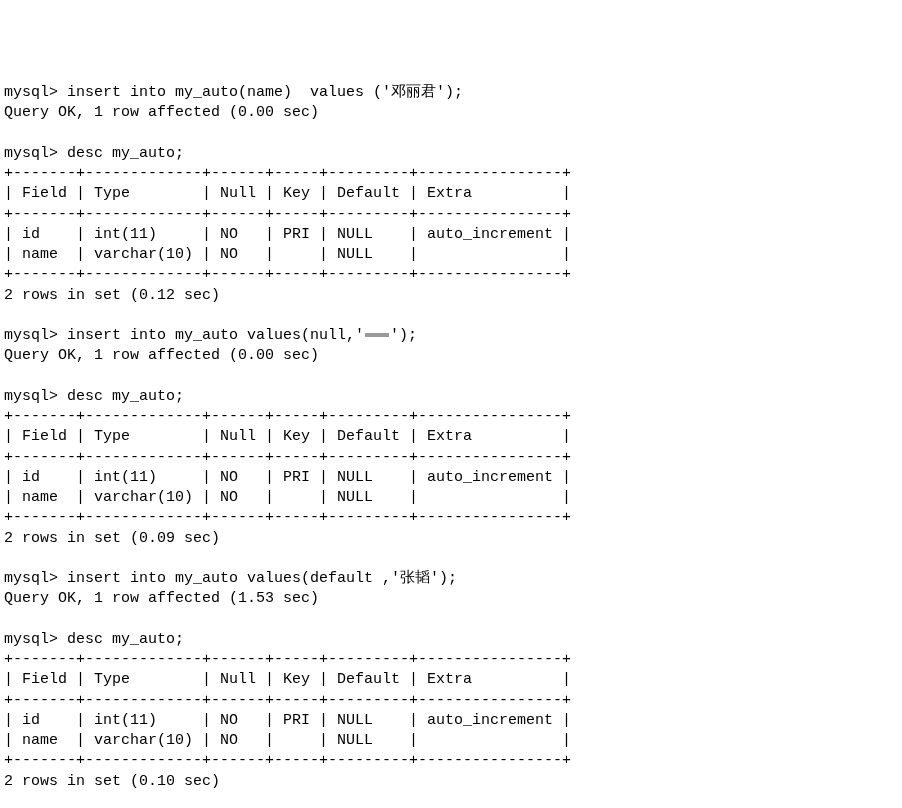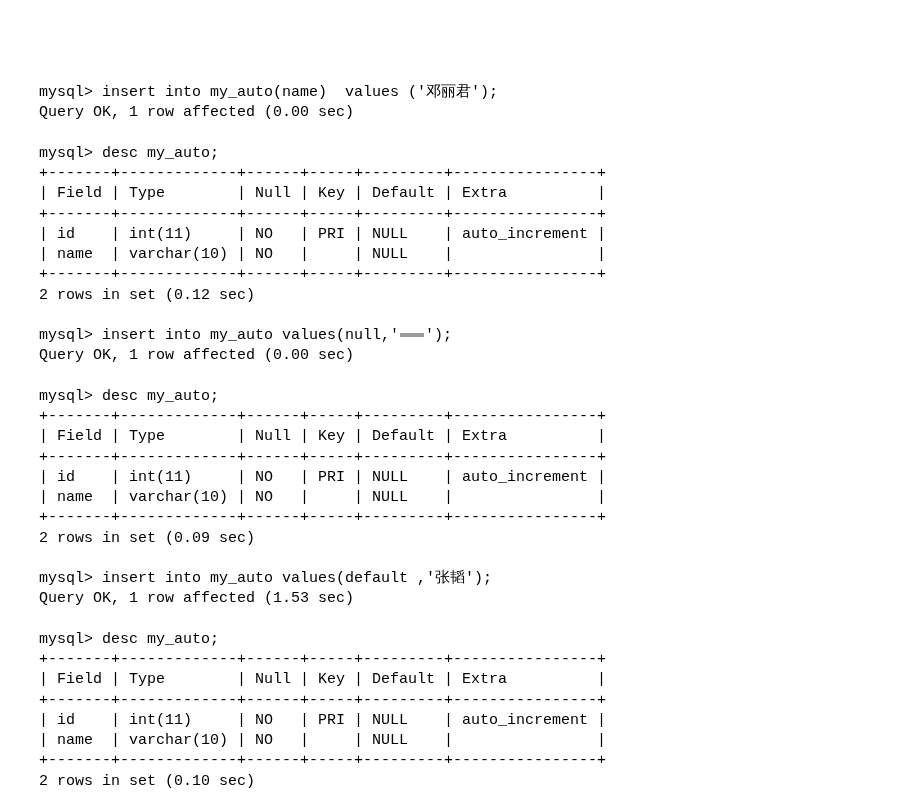--- a/index.html
+++ b/index.html
@@ -6,21 +6,21 @@
       font-family: "Consolas", "Courier New", monospace;
       font-size: 15px;
       line-height: 1.35;
       background: #ffffff;
       color: #000000;
       margin: 0;
       padding: 2px 4px;
       white-space: pre;
       position: relative;
     }
-    .block { display: block; margin-left: 35px; }
+    .block { display: block; }
     .obscured {
       display: inline-block;
       width: 24px;
       height: 4px;
       background: #9a9a9a;
       vertical-align: middle;
       margin: 0 1px;
     }
   </style>
 </head>

